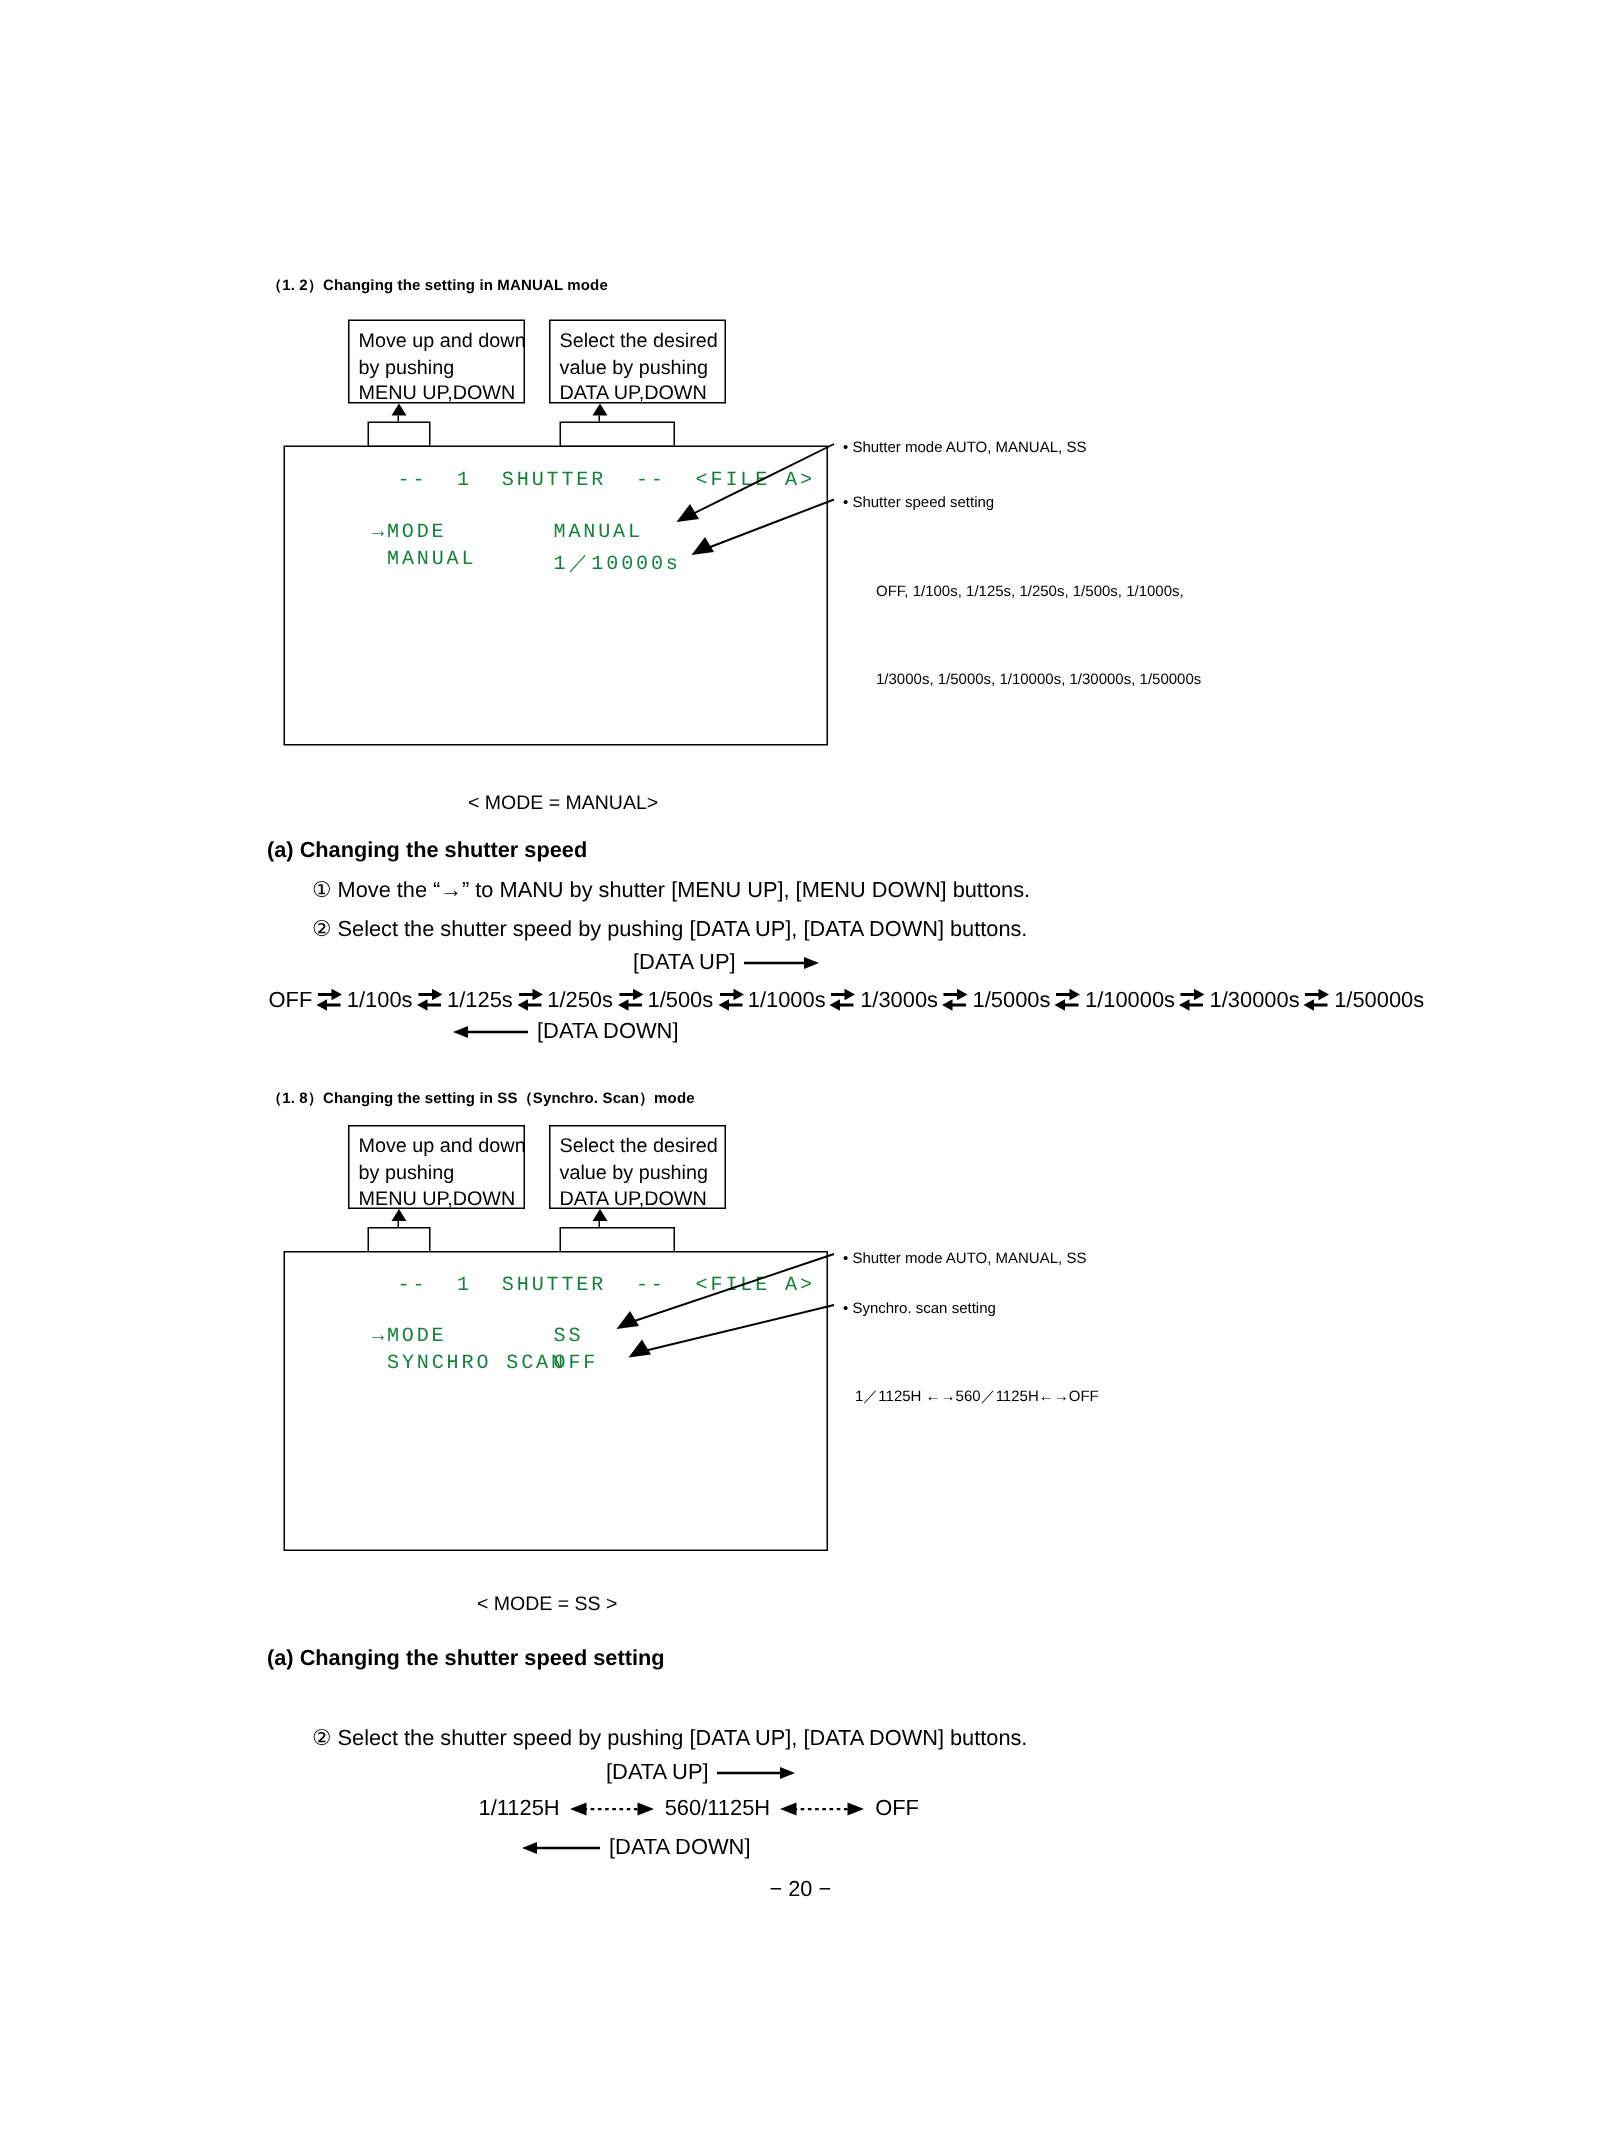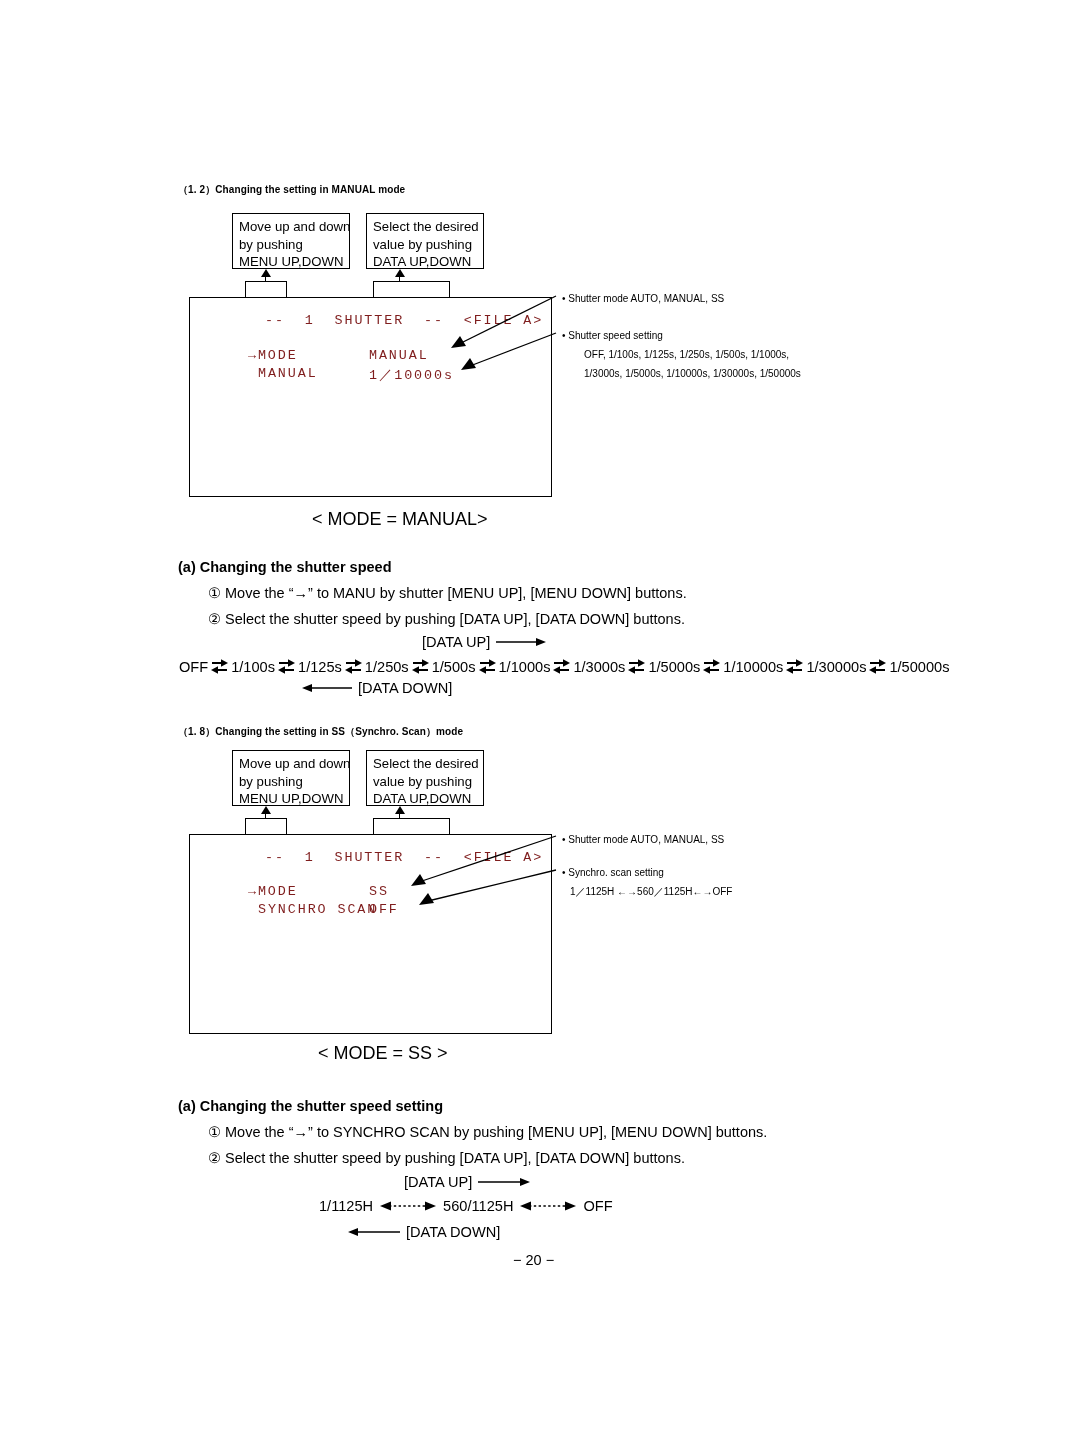--- a/index.html
+++ b/index.html
@@ -52,21 +52,21 @@
     border:1.4px solid #000;
     background:#fff;
     box-sizing:border-box;
   }
   .mon-inner{
     position:absolute;
     font-family:"Liberation Mono","DejaVu Sans Mono",monospace;
     font-size:13.4px;
     letter-spacing:1.9px;
     white-space:pre;
-    color:#7f1d1d;
+    color:#15803d;
   }
   
   .btnblk{
     position:absolute;
     border:1.2px solid #000;
     background:#fff;
     box-sizing:border-box;
   }
   
   .stem{
@@ -77,32 +77,33 @@
   .stem-head{
     position:absolute;
     width:0;height:0;
     border-left:5px solid transparent;
     border-right:5px solid transparent;
     border-bottom:8px solid #000;
   }
 
   .caption{
     position:absolute;
-    font-size:18px;
-    white-space:nowrap;
+    font-size:13px;
+    white-space:nowrap;
+    margin-top:18px;
   }
 
   
   .anno{
     position:absolute;
     font-size:10px;
     line-height:19px;
     white-space:nowrap;
   }
-  .anno .ind{padding-left:22px;display:block;}
+  .anno .ind{padding-left:22px;display:block;margin-top:40px;}
 
   
   .seqrow{
     position:absolute;
     font-size:14.6px;
     white-space:nowrap;
     display:flex;
     align-items:center;
   }
   .seqrow .val{margin:0 1px;}
@@ -295,21 +296,20 @@
 
   <div class="anno" style="left:562px;top:830px;">
     <span>• Shutter mode    AUTO, MANUAL, SS</span>
   </div>
   <div class="anno" style="left:562px;top:863px;">
     <span>• Synchro. scan setting</span>
     <span class="ind" style="padding-left:8px;">1／1125H ←→560／1125H←→OFF</span>
   </div>
 
   <div class="sub-head" style="left:178px;top:1098px;">(a) Changing the shutter speed setting</div>
-  <div class="step" style="left:208px;top:1124px;">① Move the “→” to SYNCHRO SCAN by pushing [MENU UP], [MENU DOWN] buttons.</div>
   <div class="step" style="left:208px;top:1150px;">② Select the shutter speed by pushing [DATA UP], [DATA DOWN] buttons.</div>
 
   <div class="lbl-row" style="left:404px;top:1174px;">
     <span>[DATA UP]</span>
     <svg width="52" height="12" viewBox="0 0 52 12">
       <line x1="0" y1="6" x2="44" y2="6" stroke="#000" stroke-width="1.6"></line>
       <polygon points="52,6 42,2 42,10" fill="#000"></polygon>
     </svg>
   </div>
 

